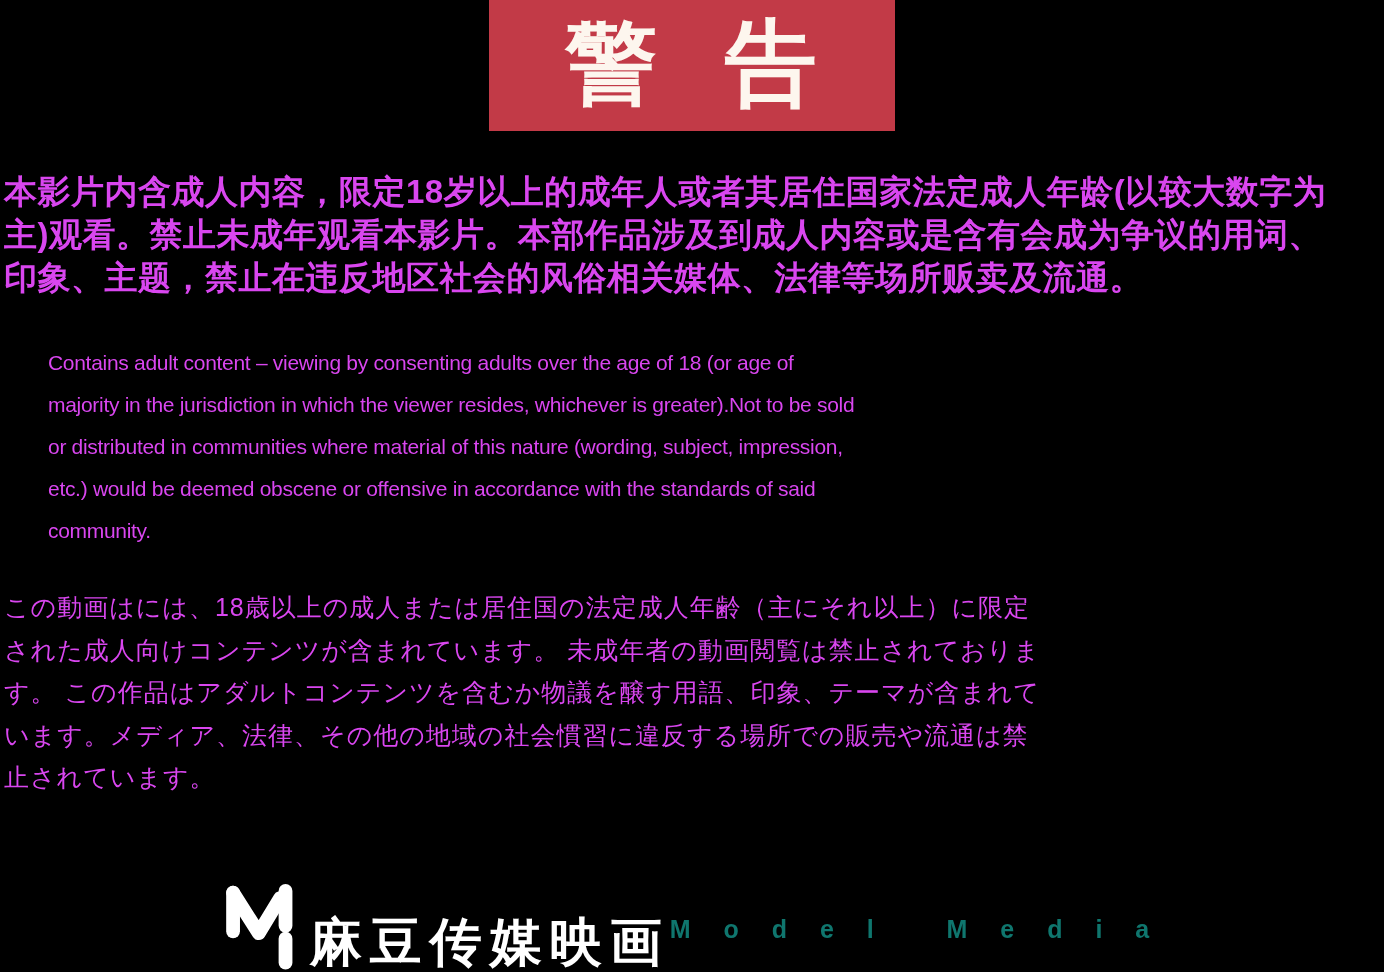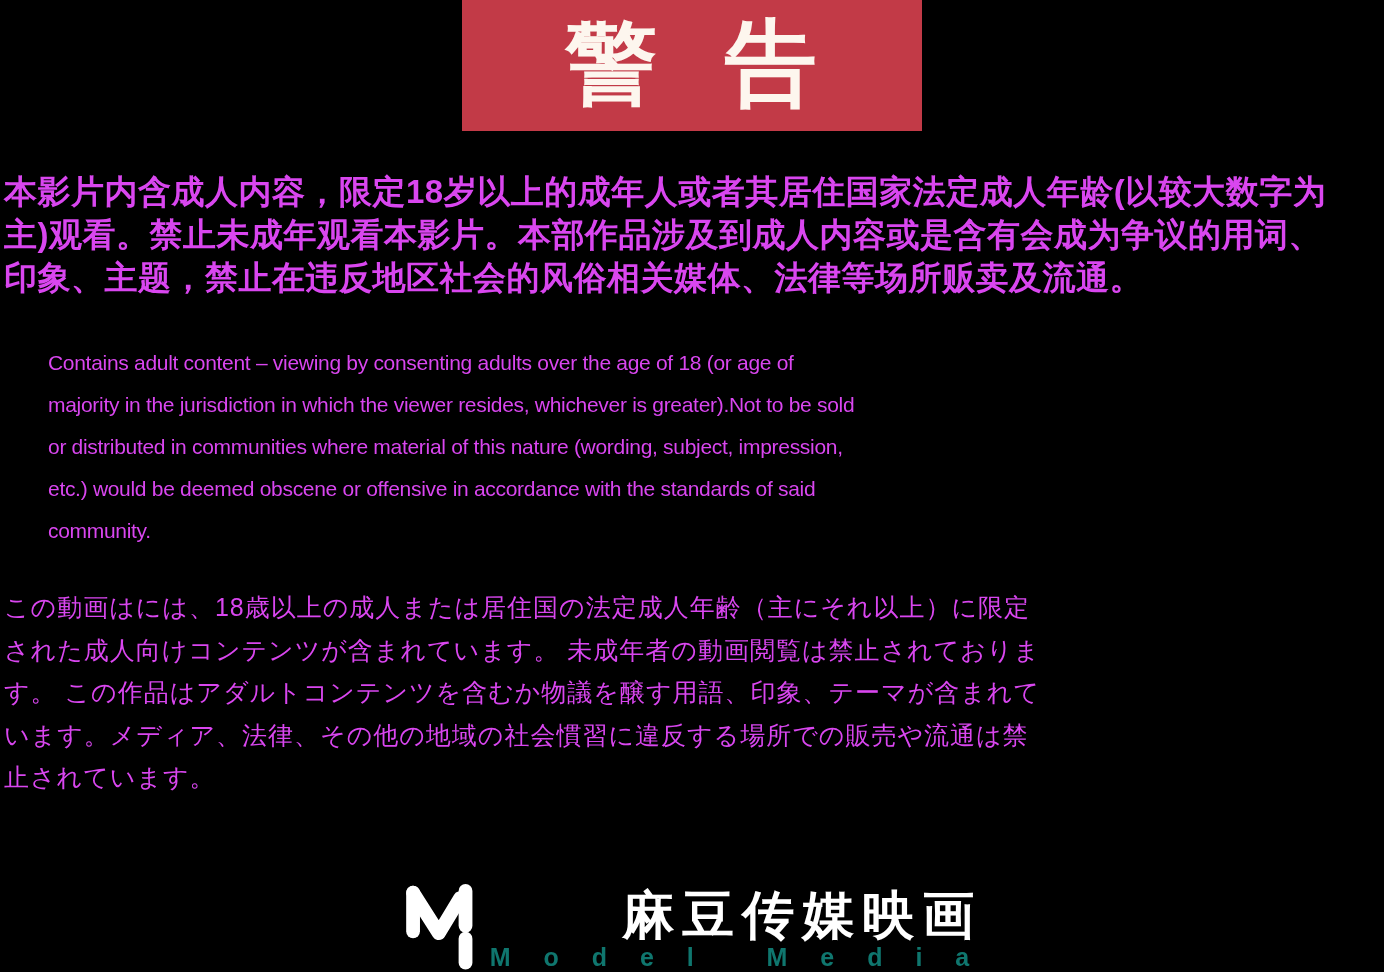--- a/index.html
+++ b/index.html
@@ -18,21 +18,21 @@
     position: absolute;
     inset: 0;
     background: #000000;
   }
   
   .banner {
     position: absolute;
     top: 0;
     left: 50%;
     transform: translateX(-50%);
-    width: 460px;
+    width: 406px;
     height: 131px;
     background: #c23a47;
     display: flex;
     align-items: center;
     justify-content: center;
   }
   .banner-title {
     color: #fdf6ee;
     font-size: 92px;
     font-weight: 700;
@@ -82,22 +82,22 @@
     align-items: flex-end;
     gap: 12px;
   }
   .logo-mark {
     width: 76px;
     height: 92px;
     flex: 0 0 auto;
   }
   .logo-text {
     display: flex;
-    flex-direction: column;
-    align-items: flex-end;
+    flex-direction: row;
+    align-items: flex-start;
   }
   .logo-cn {
     color: #ffffff;
     font-size: 52px;
     font-weight: 700;
     line-height: 1.05;
     letter-spacing: 8px;
     white-space: pre;
   }
   .logo-en {

